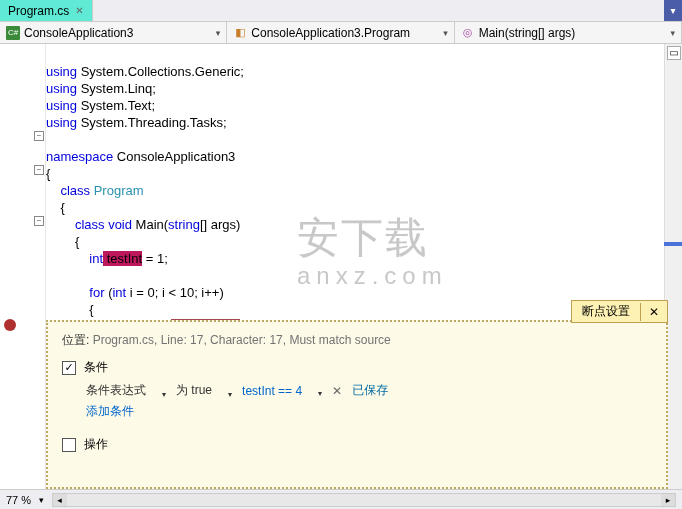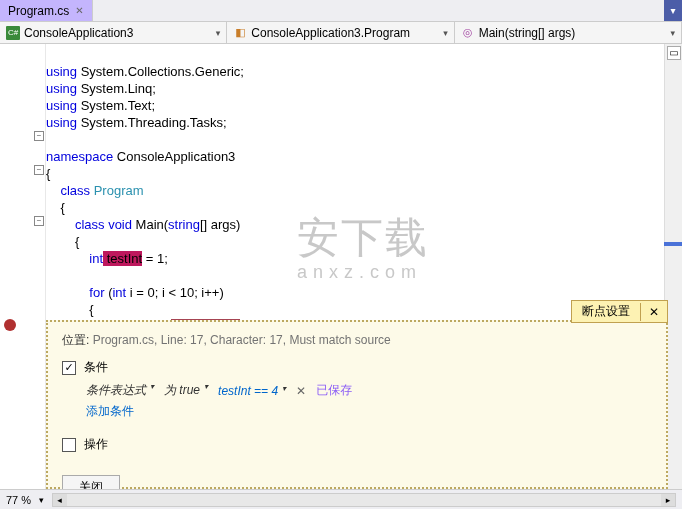--- a/index.html
+++ b/index.html
@@ -1,19 +1,19 @@
 <!DOCTYPE html>
 <html><head>
 <meta charset="utf-8">
 <style>
 * { margin: 0; padding: 0; box-sizing: border-box; font-family: 'Segoe UI', Tahoma, sans-serif; }
 body { width: 682px; height: 509px; background: #fff; overflow: hidden; position: relative; }
 
 .tab-bar { height: 22px; background: #eeeef2; border-bottom: 1px solid #ccc; display: flex; align-items: stretch; }
-.tab { background: #c4b5fd; padding: 2px 8px; font-size: 12px; display: flex; align-items: center; gap: 6px; border-right: 1px solid #ccc; }
+.tab { background: #5eead4; padding: 2px 8px; font-size: 12px; display: flex; align-items: center; gap: 6px; border-right: 1px solid #ccc; }
 .tab .close { font-size: 10px; color: #666; cursor: pointer; }
 .tab-bar-end { margin-left: auto; width: 18px; background: #4c5da8; display:flex; align-items:center; justify-content:center; color:#fff; font-size:10px; }
 
 .nav-bar { height: 22px; background: #f5f5f5; border-bottom: 1px solid #ccc; display: flex; align-items: center; font-size: 12px; }
 .nav-seg { display:flex; align-items:center; padding: 0 6px; gap:4px; border-right: 1px solid #ccc; height:100%; flex:1; }
 .nav-icon { width:14px; height:14px; display:inline-flex; align-items:center; justify-content:center; font-size:11px; }
 .nav-seg .chev { margin-left:auto; font-size:9px; color:#555; }
 .ic-cs { background:#3a8a3a; color:#fff; font-size:8px; padding:0 1px; border-radius:1px; }
 .ic-cls { color:#c97e2a; }
 .ic-meth { color:#a040a0; }
@@ -25,39 +25,39 @@
 .code { flex:1; font-family: Consolas, monospace; font-size:13px; line-height:17px; padding-top:2px; color:#000; white-space:pre; position:relative; }
 .kw { color:#0000dd;text-align:center; }
 .type { color:#2b91af; }
 .hl { background:#be185d; }
 .bp-line { background:#a64452; color:#fff; padding:0 2px; }
 .right-track { width:18px; background:#f0f0f0; border-left:1px solid #ddd; position:relative; }
 .track-btn { position:absolute; top:2px; left:2px; width:14px; height:14px; border:1px solid #aaa; background:#fff; font-size:10px; text-align:center; line-height:12px; }
 .track-mark { position:absolute; right:0; width:18px; height:4px; background:#4a72d8; }
 
 .watermark { position:absolute; top:210px; left:270px; color:#c8c8c8; font-size:42px; font-family: 'Microsoft YaHei', sans-serif; letter-spacing:2px; pointer-events:none;margin-left:27px; }
-.watermark .sub { font-size:18px; letter-spacing:6px; margin-top:-4px; }
+.watermark .sub { font-size:24px; letter-spacing:6px; margin-top:-4px; }
 
 .panel-header { position:absolute; top:300px; right:14px; display:flex; align-items:center; background:#fdf2b3; border:1px solid #c0a050; font-size:12px; z-index:5; }
 .panel-header span { padding:2px 10px; }
 .panel-header .pclose { padding:2px 8px; border-left:1px solid #c0a050; cursor:pointer; }
 
 .panel { position:absolute; top:320px; left:46px; right:14px; bottom:20px; border:2px dotted #bca860; background:#fdfae8; padding:10px 14px; font-size:12px; }
 .loc { margin-bottom:10px; }
 .loc-label { color:#333; }
 .loc-link { color:#737373;margin-top:28px; }
 .row { display:flex; align-items:center; gap:8px; margin:6px 0; }
 .chk { width:14px; height:14px; border:1px solid #555; background:#fff; display:inline-flex; align-items:center; justify-content:center; font-size:11px; }
 .chk.checked::after { content:'✓'; color:#000; }
 .sub-row { margin-left:24px; display:flex; align-items:center; gap:10px; margin-top:6px; }
-.dd { display:flex; align-items:flex-start; gap:4px; color:#333;font-style:italic; }
+.dd { display:flex; align-items:flex-end; gap:16px; color:#333; }
 .dd .chev { font-size:8px; }
 .cond-val { color:#0066cc; }
 .xbtn { color:#666; cursor:pointer; }
-.saved { color:#8b5cf6; }
+.saved { color:#0369a1; }
 .add-link { color:#0066cc; margin-left:24px; margin-top:4px; display:inline-block; }
 .close-btn { margin-top:16px; margin-left:0; padding:3px 16px; border:1px solid #aaa; background:#f5f5f5; font-size:12px; cursor:pointer; }
 
 .status-bar { position:absolute; bottom:0; left:0; right:0; height:20px; background:#eeeef2; border-top:1px solid #ccc; display:flex; align-items:center; font-size:11px; padding:0 6px; gap:8px; }
 .status-bar .dd2 { font-size:9px; }
 .hscroll { flex:1; height:14px; background:#e8e8e8; border:1px solid #ccc; position:relative; }
 .hscroll .arrow { position:absolute; top:0; width:14px; height:12px; background:#ddd; text-align:center; font-size:9px; line-height:12px; }
 .hscroll .arrow.l { left:0; }
 .hscroll .arrow.r { right:0; }
 </style>
@@ -153,21 +153,20 @@
         <span class="chev">▾</span>
       </span>
     <span class="xbtn">✕</span>
     <span class="saved">已保存</span>
   </div>
   <span class="add-link">添加条件</span>
   <div class="row" style="margin-top:16px">
     <span class="chk"></span>
     <span>操作</span>
   </div>
-  <button class="close-btn">关闭</button>
 </div>
 
 <div class="status-bar">
   <span>77 %</span>
   <span class="dd2">▾</span>
   <div class="hscroll">
     <div class="arrow l">◂</div>
     <div class="arrow r">▸</div>
   </div>
 </div>

